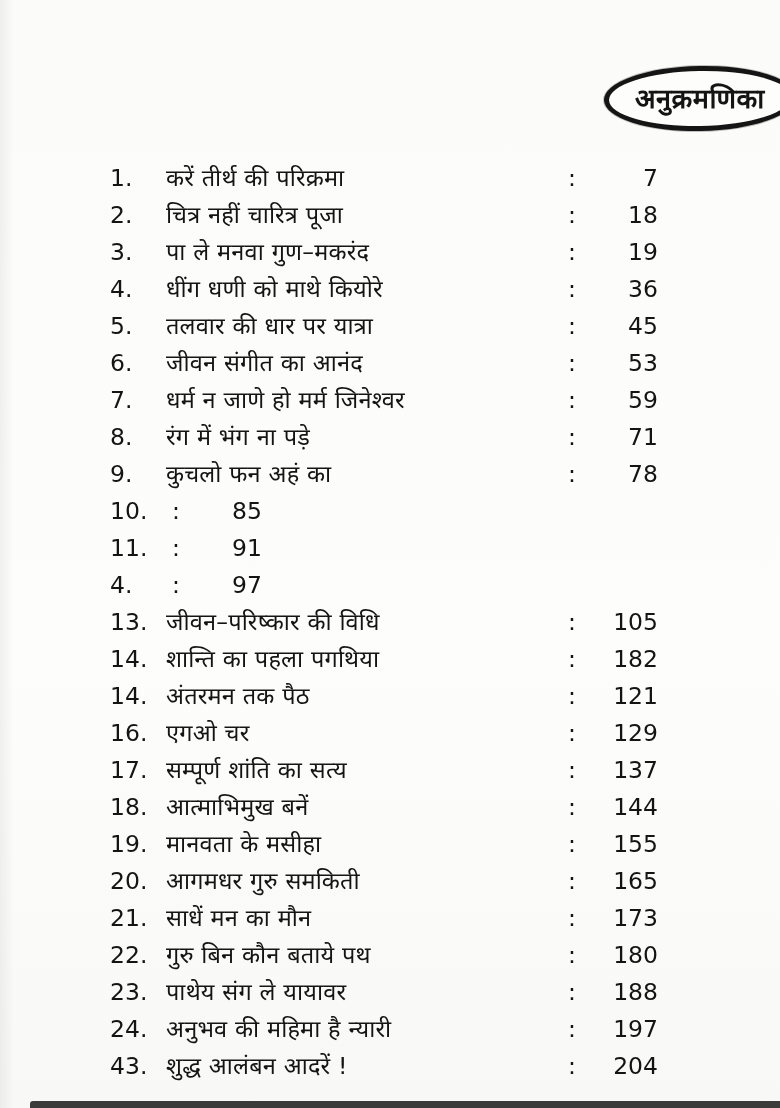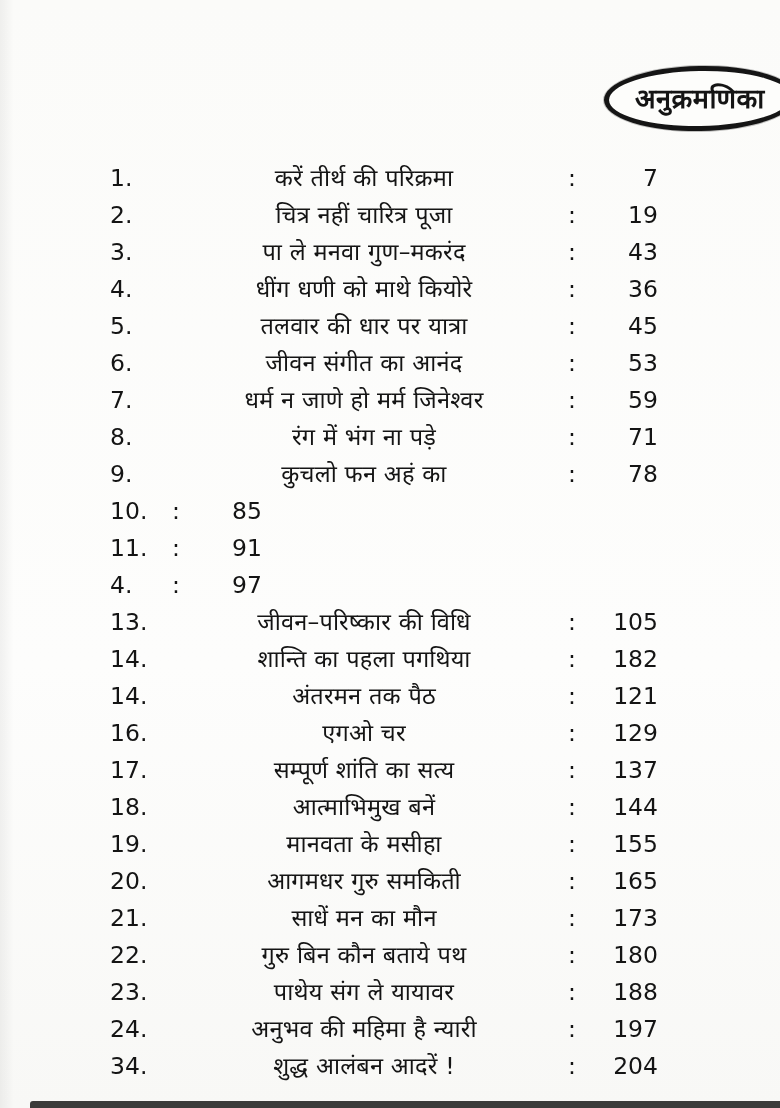--- a/index.html
+++ b/index.html
@@ -52,21 +52,21 @@
     height: 37px;
     font-size: 23.5px;
     line-height: 37px;
   }
   .num {
     width: 56px;
     text-align: left;
   }
   .title {
     width: 396px;
-    text-align: center;
+    text-align: left;
     letter-spacing: 0.2px;
     white-space: nowrap;
     overflow: hidden;
   }
   .colon {
     width: 20px;
     text-align: center;
   }
   .pagenum {
     width: 76px;
@@ -105,28 +105,28 @@
     <span class="num">1.</span>
     <span class="title">करें तीर्थ की परिक्रमा</span>
     <span class="colon">:</span>
     <span class="pagenum">7</span>
   </div>
 
   <div class="toc-row">
     <span class="num">2.</span>
     <span class="title">चित्र नहीं चारित्र पूजा</span>
     <span class="colon">:</span>
-    <span class="pagenum">19</span>
+    <span class="pagenum">18</span>
   </div>
 
   <div class="toc-row">
     <span class="num">3.</span>
     <span class="title">पा ले मनवा गुण–मकरंद</span>
     <span class="colon">:</span>
-    <span class="pagenum">43</span>
+    <span class="pagenum">19</span>
   </div>
 
   <div class="toc-row">
     <span class="num">4.</span>
     <span class="title">धींग धणी को माथे कियोरे</span>
     <span class="colon">:</span>
     <span class="pagenum">36</span>
   </div>
 
   <div class="toc-row">
@@ -260,21 +260,21 @@
   </div>
 
   <div class="toc-row">
     <span class="num">24.</span>
     <span class="title">अनुभव की महिमा है न्यारी</span>
     <span class="colon">:</span>
     <span class="pagenum">197</span>
   </div>
 
   <div class="toc-row">
-    <span class="num">34.</span>
+    <span class="num">43.</span>
     <span class="title">शुद्ध आलंबन आदरें !</span>
     <span class="colon">:</span>
     <span class="pagenum">204</span>
   </div>
 </div>
 
   <div class="scan-shadow-left"></div>
   <div class="scan-edge"></div>
 
 </div>

